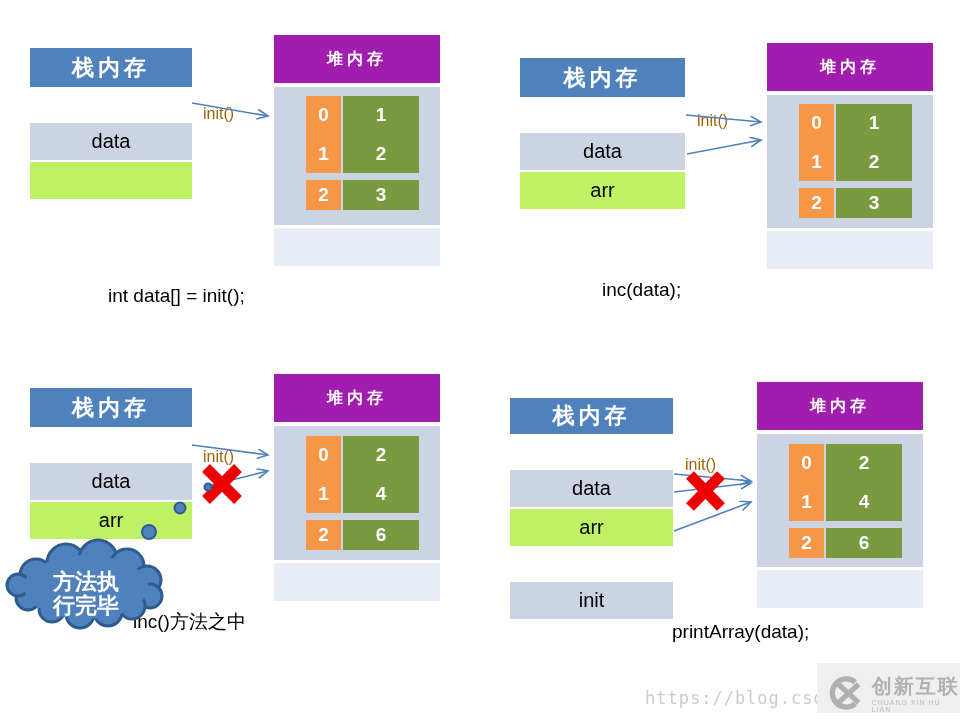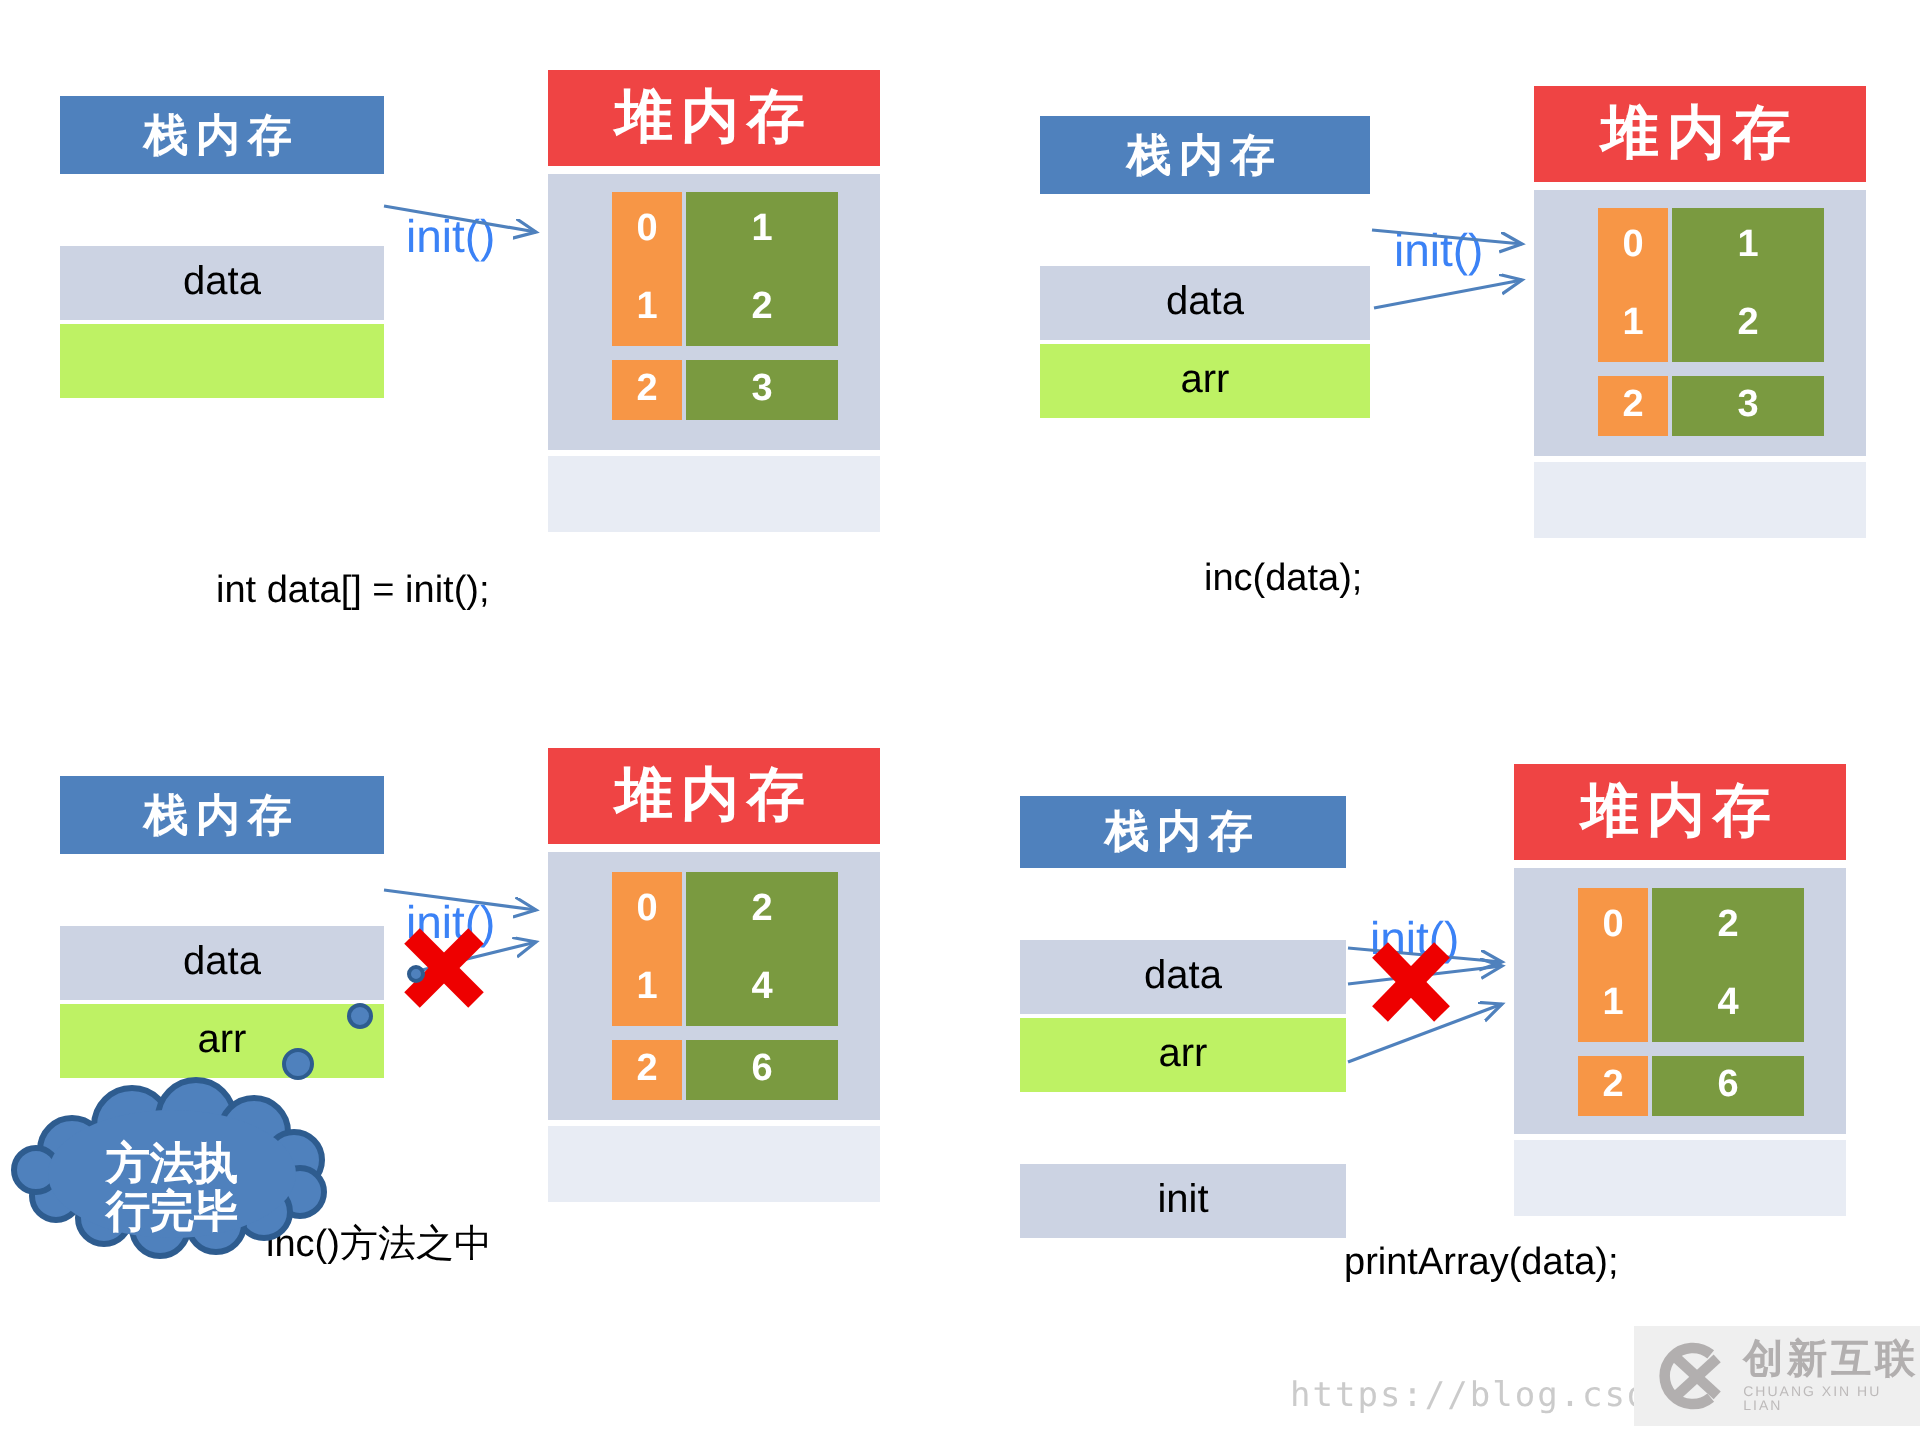--- a/index.html
+++ b/index.html
@@ -15,54 +15,54 @@
   }
   .srow{
     height:37px;margin-top:2px;display:flex;align-items:center;justify-content:center;
     font-size:20px;color:#000;
   }
   .srow.dark{background:#ccd3e3;margin-top:36px;}
   .srow.light{background:#bef264;}
   
   .heap{position:absolute;}
   .heap-header{
-    height:48px;background:#ef4444;color:#fff;font-weight:bold;font-size:29px;
+    height:48px;background:#a21caf;color:#fff;font-weight:bold;font-size:16px;
     display:flex;align-items:center;justify-content:center;letter-spacing:4px;
   }
   .heap-body{background:#ccd3e3;margin-top:4px;position:relative;}
   .heap-footer{height:38px;background:#e8ecf4;margin-top:3px;}
   
   .array{position:absolute;left:32px;top:9px;width:113px;}
   .arow{display:flex;}
   .arow .idx{
     width:35px;background:#f79646;color:#fff;font-weight:bold;font-size:19px;
     display:flex;align-items:center;justify-content:center;
   }
   .arow .val{
     width:76px;margin-left:2px;background:#7a9a40;color:#fff;font-weight:bold;font-size:19px;
     display:flex;align-items:center;justify-content:center;
   }
   .arow.r1 .idx,.arow.r1 .val{height:38px;}
   .arow.r2 .idx,.arow.r2 .val{height:39px;}
   .arow.r3{margin-top:7px;}
   .arow.r3 .idx,.arow.r3 .val{height:30px;}
   
-  .init-label{position:absolute;font-size:23px;color:#3b82f6;}
+  .init-label{position:absolute;font-size:16px;color:#a16207;}
   .caption{position:absolute;font-size:19px;color:#000;white-space:nowrap;}
   
   .overlay{position:absolute;left:0;top:0;pointer-events:none;}
   
   .wm-url{
     position:absolute;left:645px;top:688px;color:#cbcbcb;
     font-family:"DejaVu Sans Mono", monospace;font-size:17px;letter-spacing:1px;
     white-space:nowrap;
   }
   .logo-box{
     position:absolute;left:817px;top:663px;width:143px;height:50px;background:#efefef;
-    display:flex;align-items:center;justify-content:flex-start;padding-left:10px;box-sizing:border-box;
+    display:flex;align-items:flex-end;justify-content:flex-start;padding-left:10px;box-sizing:border-box;
   }
   .logo-text{margin-left:6px;display:flex;flex-direction:column;line-height:1;}
   .logo-title{color:#b2afaf;font-weight:bold;font-size:20px;letter-spacing:2px;}
   .logo-sub{color:#bdbaba;font-size:7px;letter-spacing:1px;margin-top:3px;}
 </style>
 </head>
 <body>
 
 <div class="stage">
 

